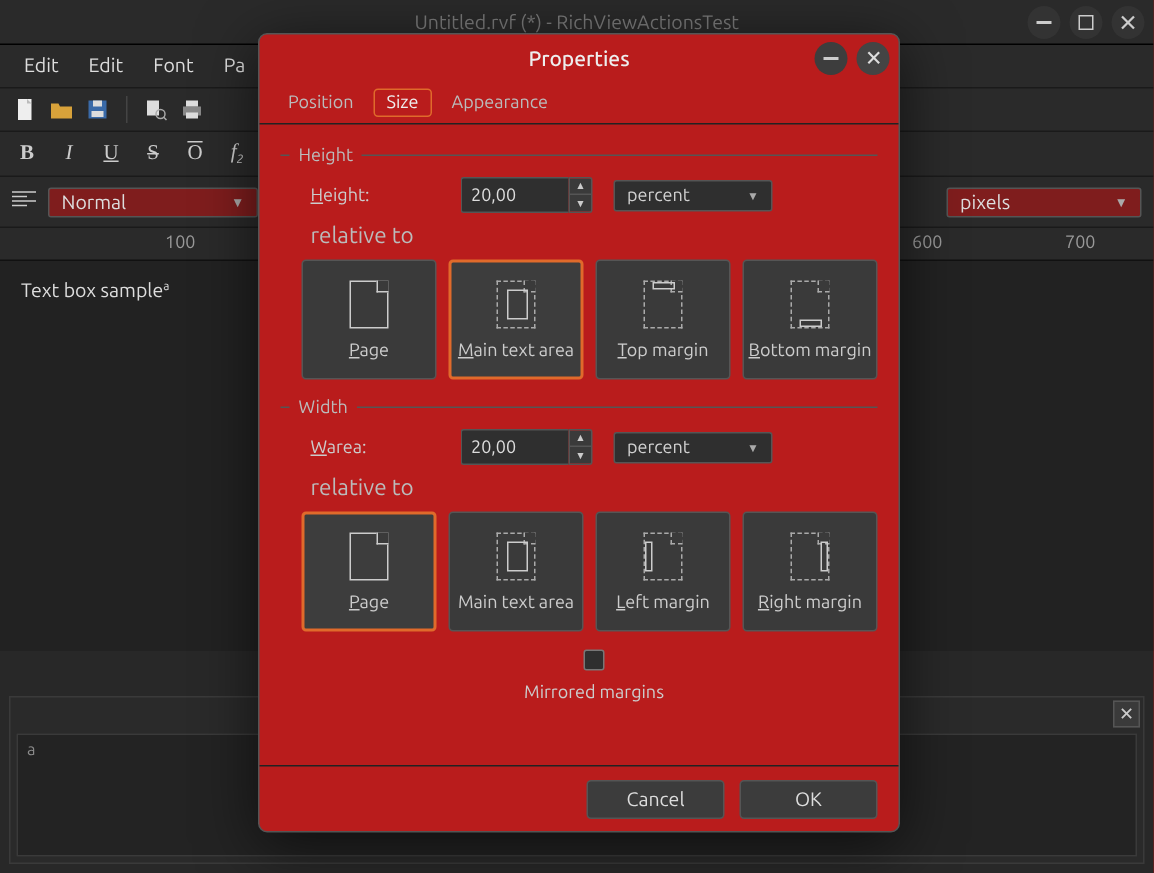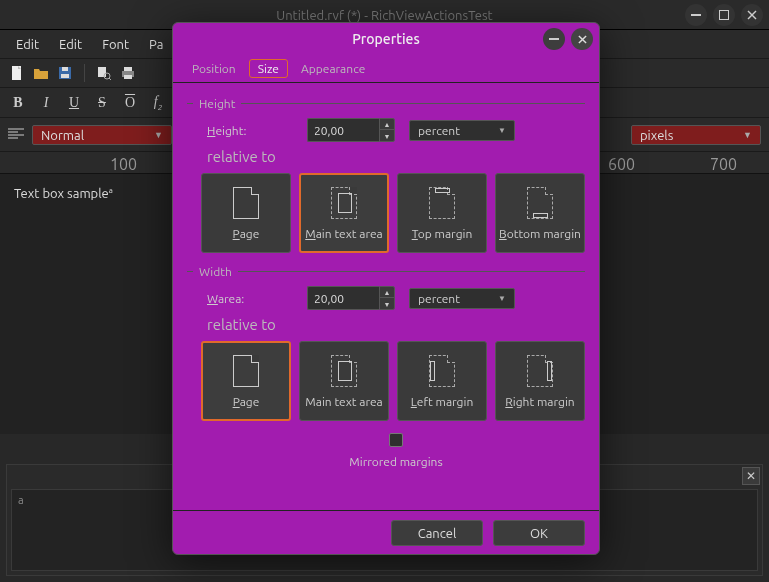--- a/index.html
+++ b/index.html
@@ -35,34 +35,34 @@
 .fmt-overline { text-decoration: overline; }
 
 
 .style-row { height: 34px; background:#2a2a2a; display:flex; align-items:center; justify-content:space-between; padding:0 8px; border-bottom:1px solid #1a1a1a;}
 .style-combo { display:flex; align-items:center; gap:8px; }
 .combo-box { background:#7f1d1d; border:1px solid #555; padding:2px 8px; border-radius:2px; display:flex; align-items:center; gap:8px; min-width:140px; justify-content:space-between; color:#ddd; }
 .combo-box .chev { font-size:9px; color:#aaa; }
 .align-icon svg { width:16px; height:12px; }
 
 
-.ruler { height: 22px; background:#2a2a2a; border-bottom:1px solid #111; position:relative; color:#999; font-size:16px; overflow:hidden; }
+.ruler { height: 22px; background:#2a2a2a; border-bottom:1px solid #111; position:relative; color:#999; font-size:12px; overflow:hidden; }
 .ruler .ticknum { position:absolute; top:3px; }
 
 
 .editor { background:#222; height: 260px; padding: 12px 14px; color:#ddd; font-size:13px; }
 .textbox { display:inline-block; }
 
 
 .bottom-panel { position:absolute; left:6px; right:6px; bottom:6px; height:112px; background:#2a2a2a; border:1px solid #3a3a3a; }
 .bottom-panel .close-x { position:absolute; right:2px; top:2px; width:18px; height:18px; background:#3a3a3a; display:flex; align-items:center; justify-content:center; font-size:12px; color:#ccc; cursor:pointer; border:1px solid #555;}
 .bottom-panel .inner { position:absolute; left:4px; top:24px; right:4px; bottom:4px; background:#232323; border:1px solid #3a3a3a; padding:4px 6px; color:#8a8a8a; font-size:11px;}
 
 
-.dialog { position:absolute; left:172px; top:22px; width:428px; height:533px; background:#a21caf; border:1px solid #555; border-radius:6px; box-shadow: 0 8px 40px rgba(0,0,0,0.6); display:flex; flex-direction:column; }
+.dialog { position:absolute; left:172px; top:22px; width:428px; height:533px; background:#b91c1c; border:1px solid #555; border-radius:6px; box-shadow: 0 8px 40px rgba(0,0,0,0.6); display:flex; flex-direction:column; }
 .dlg-titlebar { height:32px; display:flex; align-items:center; justify-content:center; position:relative; }
 .dlg-title { color:#eee; font-weight:500; font-size:14px; }
 .dlg-controls { position:absolute; right:6px; top:5px; display:flex; gap:6px; }
 .dlg-circle { width:22px; height:22px; border-radius:50%; background:#3d3d3d; display:flex; align-items:center; justify-content:center; cursor:pointer; }
 .dlg-circle.close { background:#444; }
 .dlg-circle .dash { width:10px; height:2px; background:#ccc; }
 .dlg-circle .x svg { width:9px; height:9px; }
 
 .dlg-tabs { height:28px; display:flex; align-items:center; gap:4px; padding:0 10px; border-bottom:1px solid #222;}
 .dlg-tab { padding:2px 8px; color:#bbb; font-size:12px; border:1px solid transparent; border-radius:3px; cursor:pointer; }

